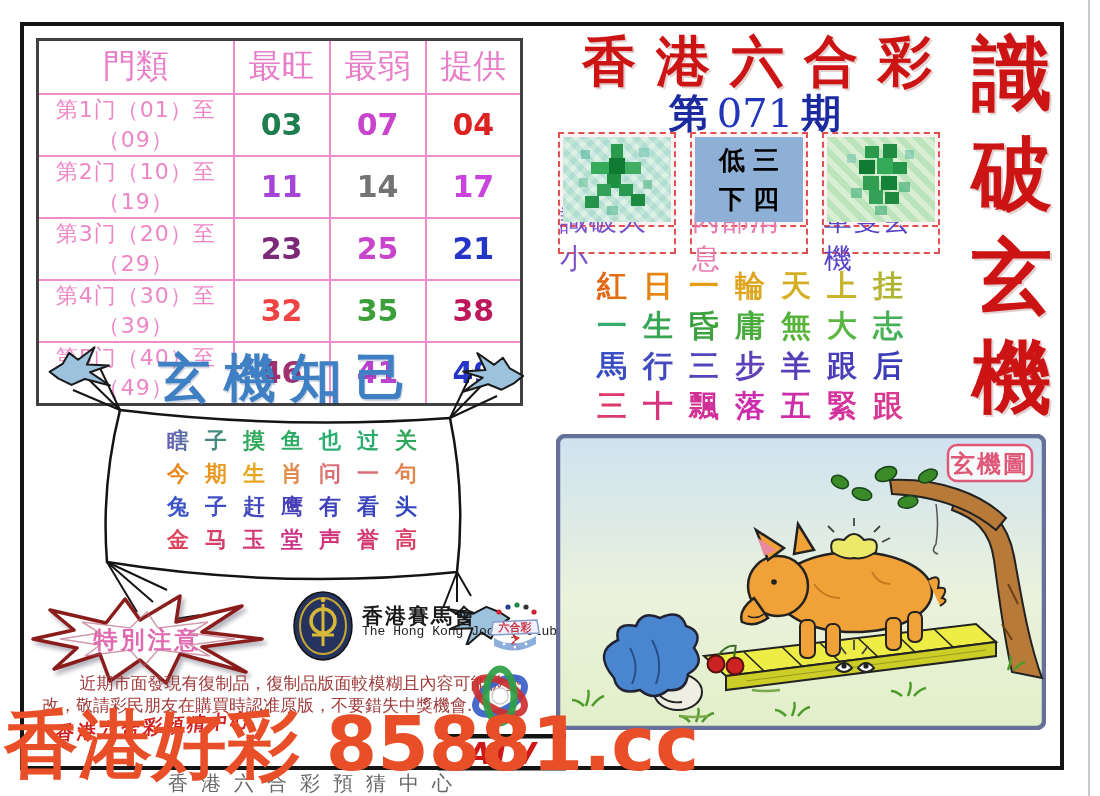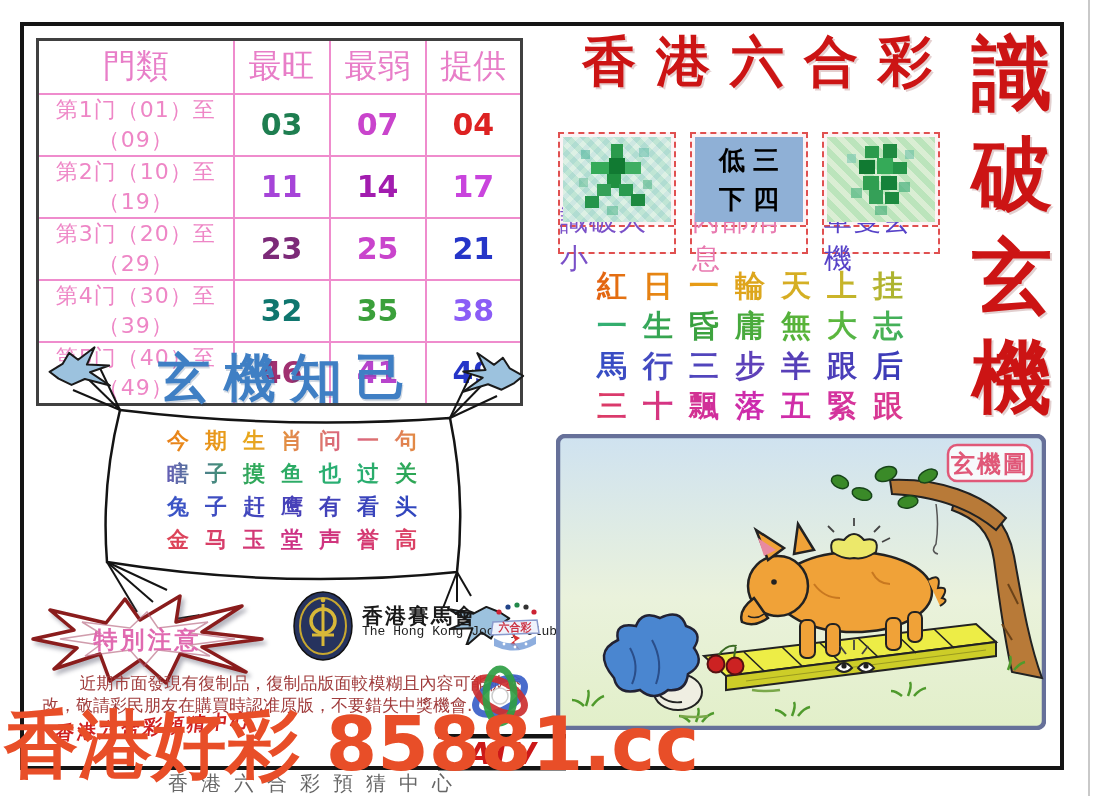--- a/index.html
+++ b/index.html
@@ -120,45 +120,48 @@
     </tr>
     <tr>
       <td class="cat">第1门（01）至（09）</td>
       <td style="color: rgb(30, 126, 80);">03</td>
       <td style="color: rgb(201, 68, 204);">07</td>
       <td style="color: rgb(221, 34, 34);">04</td>
     </tr>
     <tr>
       <td class="cat">第2门（10）至（19）</td>
       <td style="color: rgb(166, 68, 216);">11</td>
-      <td style="color: #a21caf;">14</td>
+      <td style="color: #737373;">14</td>
       <td style="color: rgb(201, 68, 221);">17</td>
     </tr>
     <tr>
       <td class="cat">第3门（20）至（29）</td>
       <td style="color: rgb(124, 42, 120);">23</td>
       <td style="color: rgb(201, 68, 204);">25</td>
       <td style="color: rgb(37, 53, 200);">21</td>
     </tr>
     <tr>
       <td class="cat">第4门（30）至（39）</td>
-      <td style="color: #0f766e;">32</td>
+      <td style="color: #ef4444;">32</td>
       <td style="color: rgb(59, 160, 59);">35</td>
-      <td style="color: #8b5cf6;">38</td>
+      <td style="color: #be185d;">38</td>
     </tr>
     <tr>
       <td class="cat">第5门（40）至（49）</td>
       <td style="color: rgb(160, 48, 112);">46</td>
       <td style="color: rgb(184, 68, 204);">41</td>
       <td style="color: rgb(37, 53, 200);">49</td>
     </tr>
   </tbody>
     </table>
 
   <div class="main-title" style="color: rgb(204, 20, 20);">香港六合彩</div>
+  <div class="issue-line">
+    <span>第</span><span class="num">071</span><span>期</span>
+  </div>
   <div class="vertical-title">
     <span>識</span>
     <span>破</span>
     <span>玄</span>
     <span>機</span>
   </div>
 
   <div class="stamps">
     <div class="stamp">
       <div class="pic mosaic1">
@@ -244,22 +247,22 @@
         <line x1="432" y1="232" x2="446" y2="256"></line>
     </g>
 
     <use href="#bird" transform="translate(22,14) rotate(-8)"></use>
     <use href="#bird" transform="translate(500,18) scale(-1,1) rotate(-6)"></use>
     <use href="#bird" transform="translate(108,300) scale(1,-1) rotate(-14)"></use>
     <use href="#bird" transform="translate(488,296) scale(-1,-1) rotate(-12)"></use>
   </svg>
   <div class="banner-title">玄機知己</div>
   <div class="banner-verse">
+    <div class="grad g-rainbow">瞎子摸鱼也过关</div>
     <div class="grad g-orange">今期生肖问一句</div>
-    <div class="grad g-rainbow">瞎子摸鱼也过关</div>
     <div class="grad g-blue2">兔子赶鹰有看头</div>
     <div class="grad g-red2">金马玉堂声誉高</div>
   </div>
 
   <svg class="star-wrap" width="235" height="95" viewBox="0 0 235 95">
     <polygon points="3,47 44,38 20,18 76,31 95,7 110,28 150,4 146,30 212,14 172,40 232,47 172,55 216,80 150,62 136,91 110,68 80,89 70,62 24,77 47,56" fill="#ffffff" stroke="#8a1c1c" stroke-width="3.5" stroke-linejoin="round"></polygon>
     <polygon points="30,47 70,41 52,30 100,36 117,20 128,36 178,30 160,41 205,47 160,53 180,64 128,58 114,74 100,58 55,64 70,53" fill="none" stroke="#b05a74" stroke-width="1.5" opacity="0.6"></polygon>
   </svg>
   <div class="star-label">特別注意</div>
 

